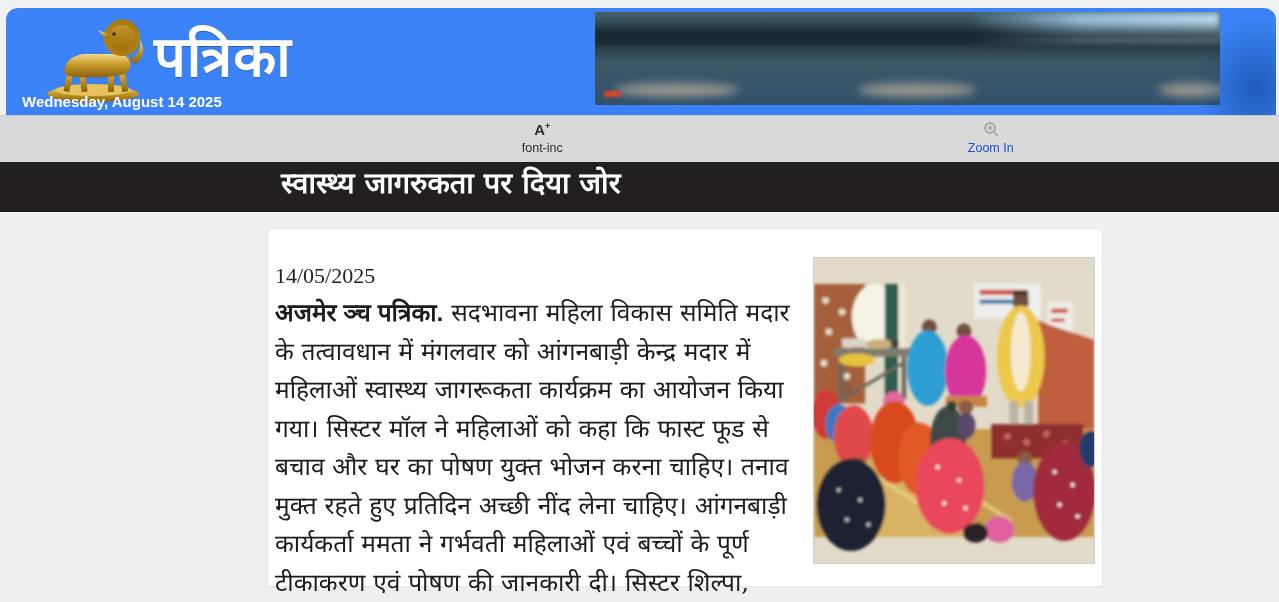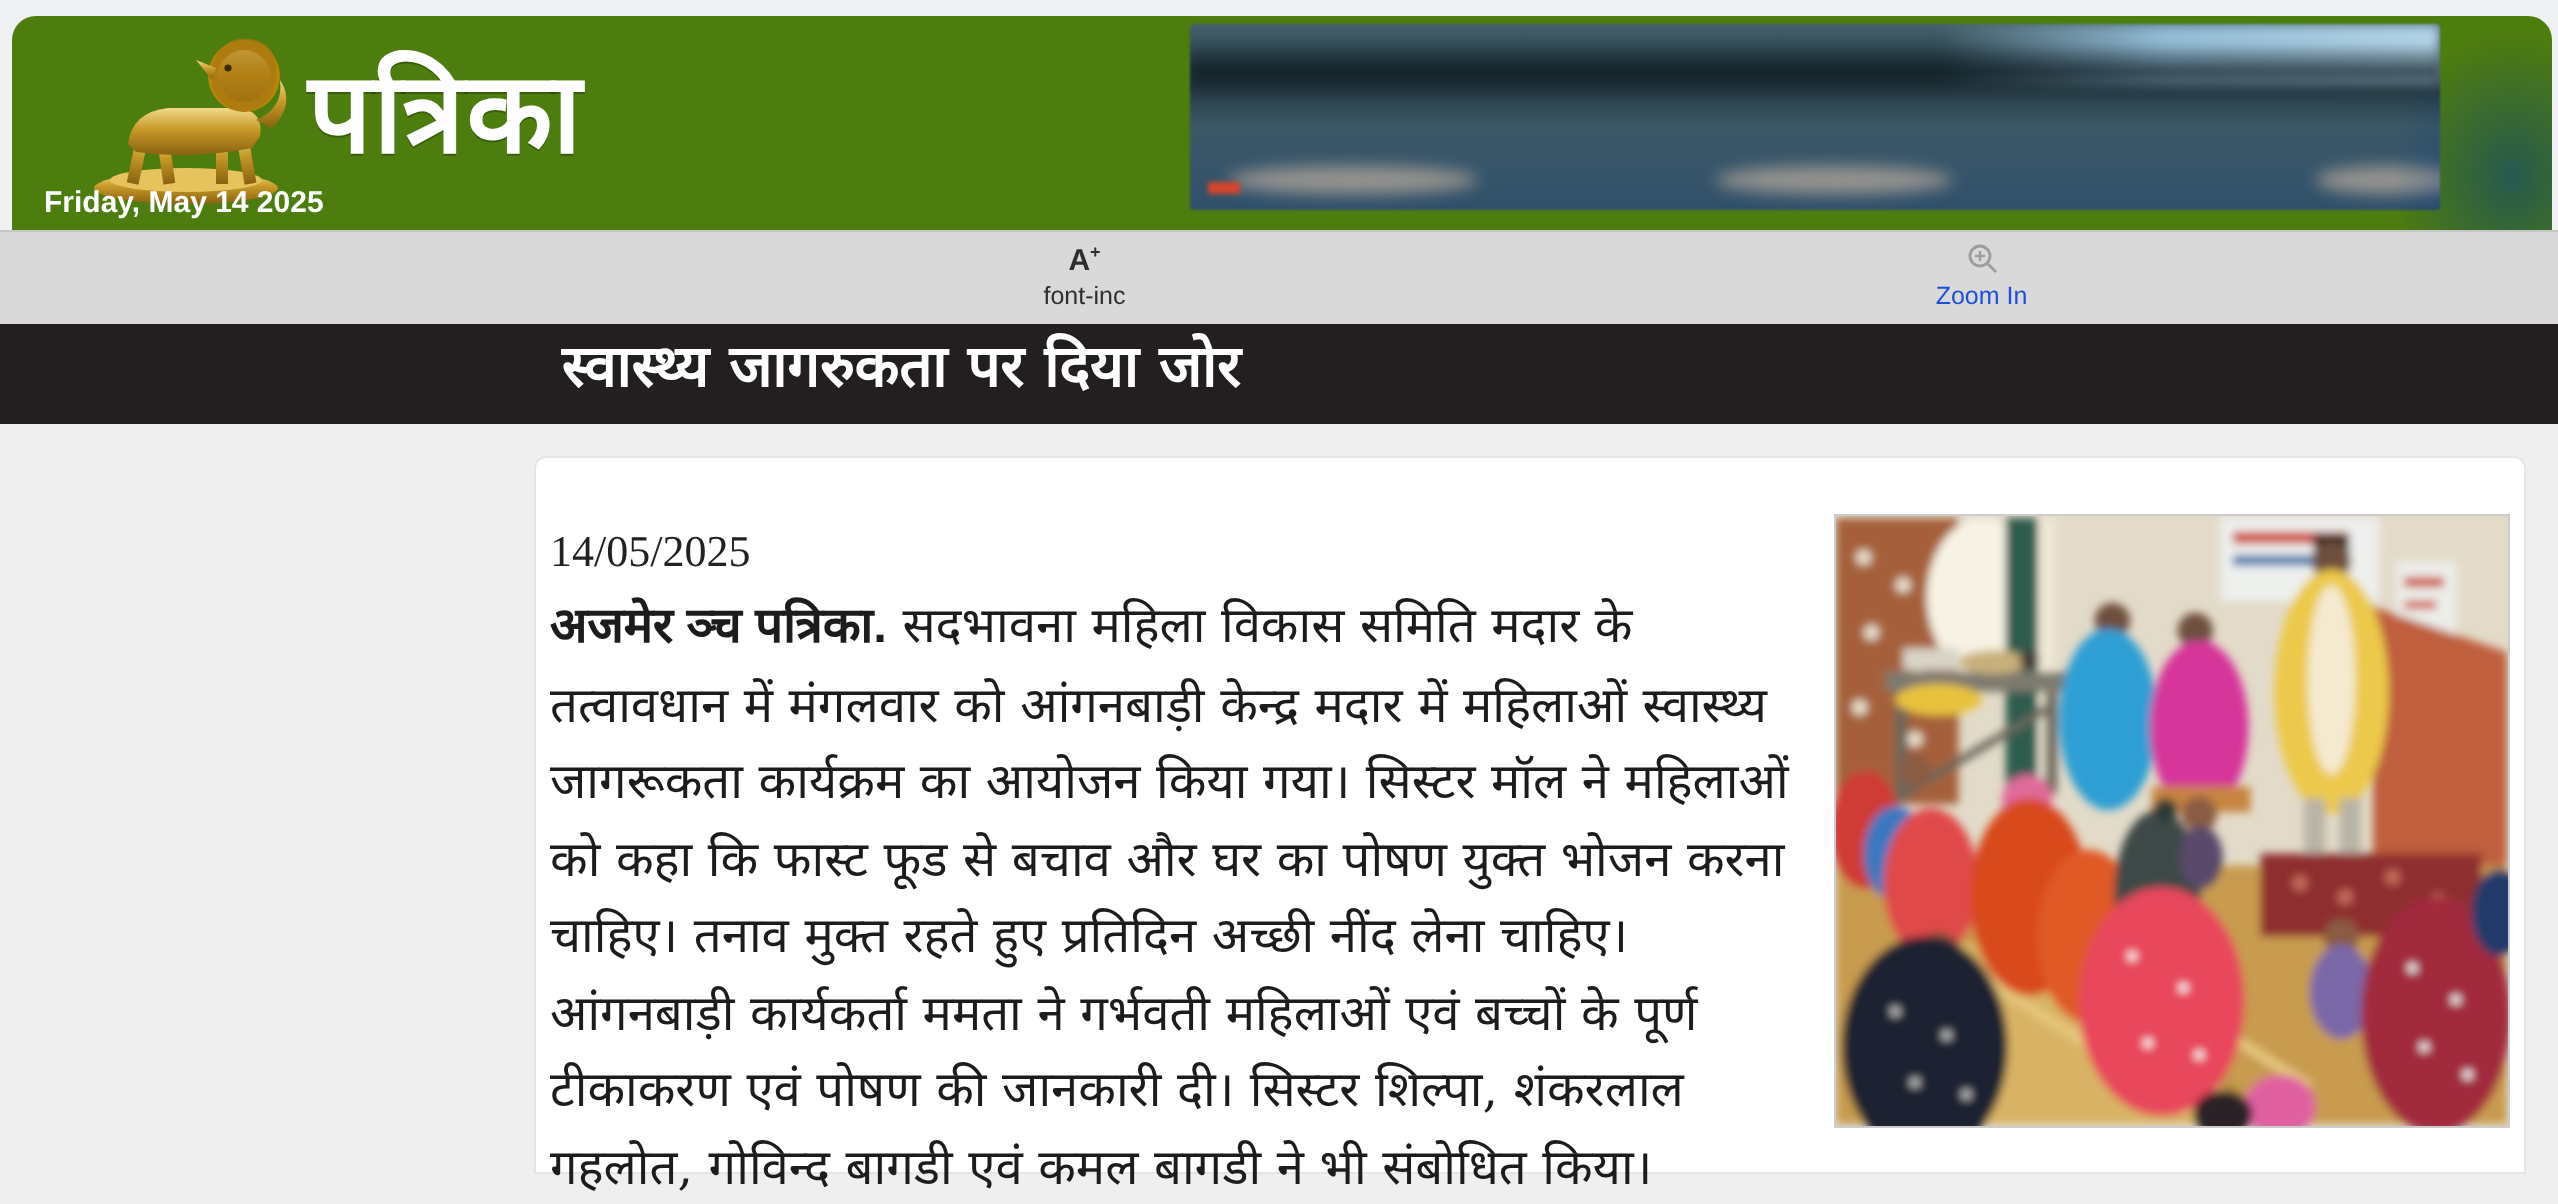--- a/index.html
+++ b/index.html
@@ -1,20 +1,20 @@
 <!DOCTYPE html>
 <html><head>
 <meta charset="utf-8">
 <style>
   * { box-sizing: border-box; margin: 0; padding: 0; }
   html,body { width:1279px; height:602px; overflow:hidden; font-family:"DejaVu Sans", sans-serif; background:#f0efef; }
 
   
   .masthead { height:115px; background:#eef0f2; padding:8px 3px 0 6px; }
-  .masthead-blue { position:relative; height:107px; background:#4d7c0f; border-radius:12px 12px 0 0; overflow:hidden; }
+  .masthead-blue { position:relative; height:107px; background:#3b82f6; border-radius:12px 12px 0 0; overflow:hidden; }
   .masthead-blue::after { content:""; position:absolute; right:-40px; top:10px; width:120px; height:140px;
     background:radial-gradient(closest-side, rgba(7,60,130,.55), rgba(7,60,130,0)); }
   .lion { position:absolute; left:30px; top:2px; width:115px; height:94px; }
   .logo-text { position:absolute; left:148px; top:8px; color:#ffffff; font-size:56px; font-weight:bold;
     letter-spacing:1px; text-shadow:0 1px 0 rgba(0,0,0,.25); }
   .masthead-date { position:absolute; left:16px; bottom:5px; color:#ffffff; font-size:15px; font-weight:bold;
     font-family:"Liberation Sans", sans-serif; }
 
   
   .banner { position:absolute; left:589px; top:4px; width:625px; height:93px; border-radius:2px; overflow:hidden;
@@ -42,21 +42,21 @@
   .aplus { font-weight:bold; font-size:15px; }
   .aplus sup { font-size:9px; }
 
   
   .headline-bar { height:50px; background:#231f20; display:flex; align-items:center;
     padding-left:281px; padding-bottom:12px; }
   .headline { color:#ffffff; font-size:29px; font-weight:bold; }
 
   
   .main { height:374px; background:#f0efef; }
-  .article-card { margin-left:268px; width:994px; height:357px; margin-top:17px; background:#ffffff;
+  .article-card { margin-left:268px; width:834px; height:357px; margin-top:17px; background:#ffffff;
     border-radius:5px 5px 0 0; padding:28px 7px 0 7px; display:flex; box-shadow:0 0 0 1px rgba(0,0,0,.04); }
   .article-text { width:637px; }
   .article-date { font-family:"Liberation Serif","DejaVu Serif",serif; font-size:22px; color:#222222; margin-top:6px; }
   .article-body { font-family:"DejaVu Serif", serif; font-size:24.5px; line-height:38.5px; color:#1c1c1c; margin-top:5px; }
   .article-body b { font-family:Liberation Sans, sans-serif; }
   .article-photo { width:340px; height:307px; margin-left:10px; border:1px solid #cccccc; background:#e3dbc9; }
   .article-photo svg { display:block; width:100%; height:100%; }
 </style>
 </head>
 <body>
@@ -86,21 +86,21 @@
       <path d="M92 50 Q106 44 104 30 Q112 42 100 54 Z" fill="url(#gold)"></path>
 
       <circle cx="86" cy="28" r="18" fill="#b8860b"></circle>
       <circle cx="86" cy="28" r="13" fill="url(#gold)"></circle>
       <path d="M70 22 Q76 6 92 10 Q104 14 102 30 Q100 44 86 46 Q74 44 70 34 Z" fill="#a9780f" opacity=".7"></path>
       <path d="M72 24 L62 20 L70 30 Z" fill="url(#gold)"></path>
       <circle cx="78" cy="24" r="1.8" fill="#3c2a06"></circle>
     </svg>
 
     <div class="logo-text">पत्रिका</div>
-    <div class="masthead-date">Friday, May 14 2025</div>
+    <div class="masthead-date">Wednesday, August 14 2025</div>
 
     <div class="banner">
       <div class="banner-sky"></div>
       <div class="banner-darksmear"></div>
       <div class="smudge s1"></div>
       <div class="smudge s2"></div>
       <div class="smudge s3"></div>
       <div class="banner-reddot"></div>
     </div>
   </div>

